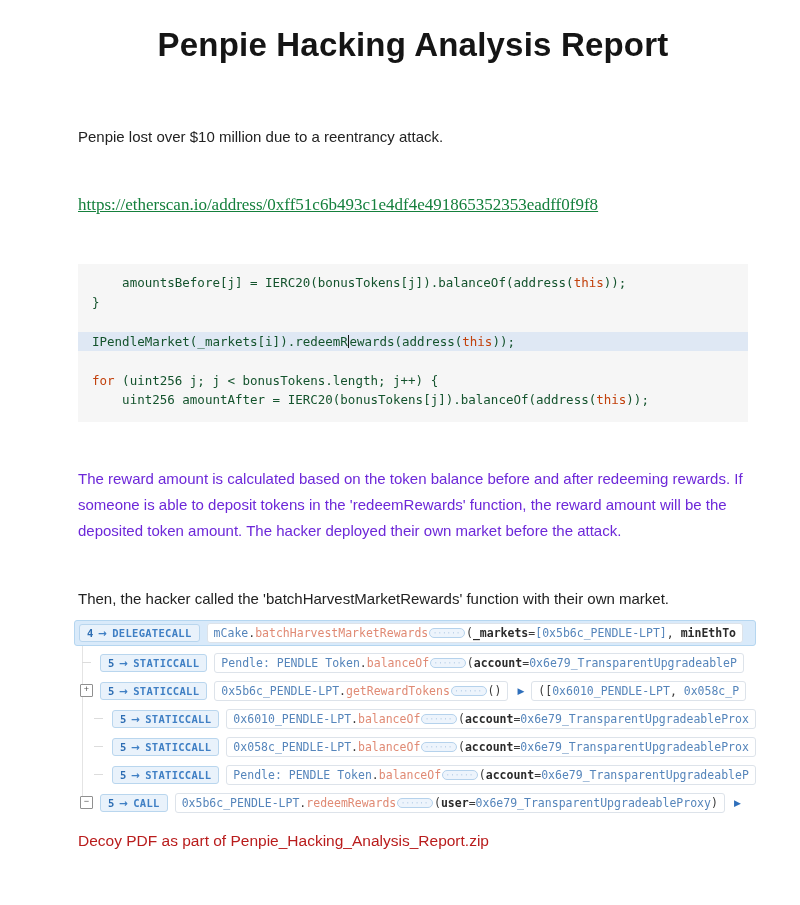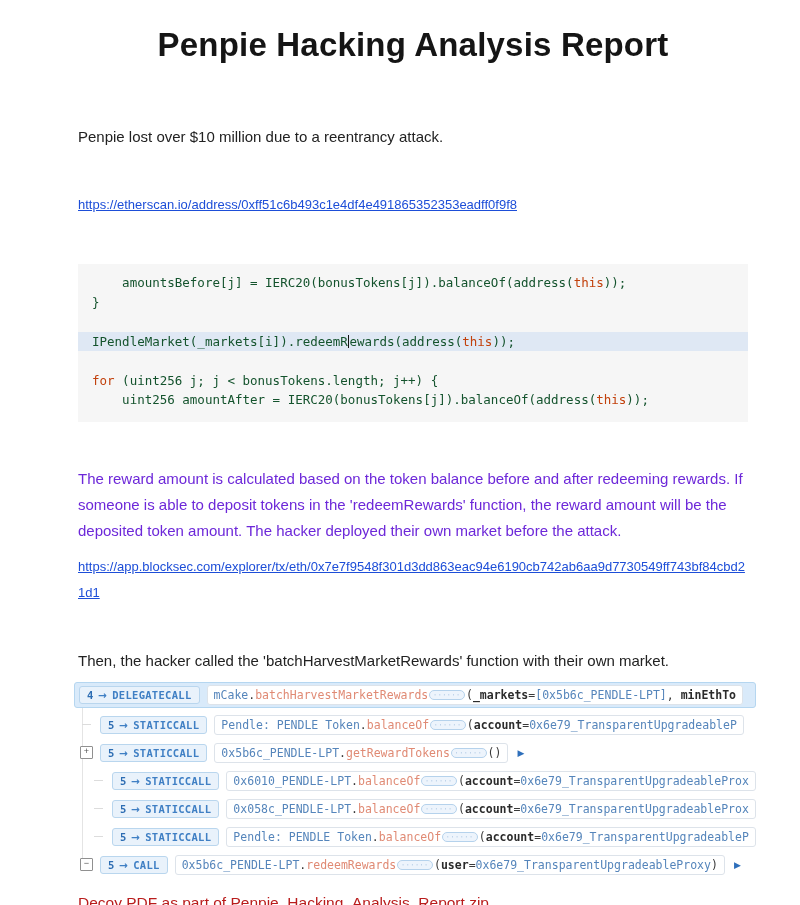--- a/index.html
+++ b/index.html
@@ -3,21 +3,21 @@
 <meta charset="utf-8">
 <style>
   html,body{margin:0;padding:0;background:#ffffff;}
   body{width:800px;height:905px;font-family:"Liberation Sans",sans-serif;color:#1f1f1f;overflow:hidden;}
   .doc{padding:14px 52px 0 78px;}
 
   .title{margin:12px;text-align:center;font-size:33px;font-weight:700;color:#151515;letter-spacing:.2px;}
 
   .intro{margin-top:64px;font-size:15px;color:#222;}
 
-  a.doclink{color:#1d4ed8;text-decoration:underline;font-size:13px;word-break:break-all;line-height:26px;display:inline-block;}
+  a.doclink{color:#15803d;text-decoration:underline;font-size:17px;word-break:break-all;line-height:26px;display:inline-block;font-family:Liberation Serif, serif;}
   .link1{margin-top:47px;}
   .link2{margin-top:10px;}
 
   
   .code{margin-top:46px;background:#f6f6f6;padding:9px 0 12px 0;font-family:"DejaVu Sans Mono",monospace;font-size:12.5px;line-height:19.5px;color:#24292f;white-space:pre;overflow:hidden;}
   .code-line{padding-left:14px;}
   .code-line.hl{background:#dfe8f4;}
   .cs-k{color:#c2410c;}
   .cs-p{color:#14532d;}
   .cursor{display:inline-block;width:1.5px;height:13px;background:#111;vertical-align:-2px;}
@@ -54,21 +54,20 @@
   <h1 class="title">Penpie Hacking Analysis Report</h1>
 
   <div class="intro">Penpie lost over $10 million due to a reentrancy attack.</div>
 
   <div class="link1"><a class="doclink" href="#">https://etherscan.io/address/0xff51c6b493c1e4df4e491865352353eadff0f9f8</a></div>
 
   <div class="code"><div class="code-line"><span class="cs-p">    amountsBefore[j] = IERC20(bonusTokens[j]).balanceOf(address(</span><span class="cs-k">this</span><span class="cs-p">));</span></div><div class="code-line"><span class="cs-p">}</span></div><div class="code-line">&nbsp;</div><div class="code-line hl"><span class="cs-p">IPendleMarket(_markets[i]).redeemR</span><span class="cursor"></span><span class="cs-p">ewards(address(</span><span class="cs-k">this</span><span class="cs-p">));</span></div><div class="code-line">&nbsp;</div><div class="code-line"><span class="cs-k">for</span><span class="cs-p"> (uint256 j; j &lt; bonusTokens.length; j++) {</span></div><div class="code-line"><span class="cs-p">    uint256 amountAfter = IERC20(bonusTokens[j]).balanceOf(address(</span><span class="cs-k">this</span><span class="cs-p">));</span></div></div>
 
   <div class="para">The reward amount is calculated based on the token balance before and after redeeming rewards. If someone is able to deposit tokens in the 'redeemRewards' function, the reward amount will be the deposited token amount. The hacker deployed their own market before the attack.</div>
 
-  <div class="link2"><a class="doclink" href="#">https://app.blocksec.com/explorer/tx/eth/0x7e7f9548f301d3dd863eac94e6190cb742ab6aa9d7730549ff743bf84cbd21d1</a></div>
 
   <div class="then">Then, the hacker called the 'batchHarvestMarketRewards' function with their own market.</div>
 
   <div class="trace">
     <div class="trace-guide"></div>
   <div class="trow selected" style="padding-left: 4px;">
         <span class="pill">
           <span class="num">4</span>
           <span class="arr">→</span>
           <span class="ctype">DELEGATECALL</span>
@@ -86,20 +85,21 @@
       </div>
       <div class="trow" style="padding-left: 26px;">
         <span class="expander" style="left: 6px;">+</span>
         <span class="pill">
           <span class="num">5</span>
           <span class="arr">→</span>
           <span class="ctype">STATICCALL</span>
         </span>
         <span class="callbox"><span class="seg-v">0x5b6c_PENDLE-LPT</span><span class="seg-p">.</span><span class="seg-f">getRewardTokens</span><span class="seg-b">······</span><span class="seg-p">()</span></span>
         <span class="retarrow">▶</span>
+        <span class="retbox"><span class="seg-p">([</span><span class="seg-v">0x6010_PENDLE-LPT</span><span class="seg-p">, </span><span class="seg-v">0x058c_P</span></span>
       </div>
       <div class="trow" style="padding-left: 38px;">
         <span class="conn" style="left: 20px;"></span>
         <span class="pill">
           <span class="num">5</span>
           <span class="arr">→</span>
           <span class="ctype">STATICCALL</span>
         </span>
         <span class="callbox"><span class="seg-v">0x6010_PENDLE-LPT</span><span class="seg-p">.</span><span class="seg-f">balanceOf</span><span class="seg-b">······</span><span class="seg-p">(</span><span class="seg-a">account</span><span class="seg-p">=</span><span class="seg-v">0x6e79_TransparentUpgradeableProx</span></span>
       </div>

